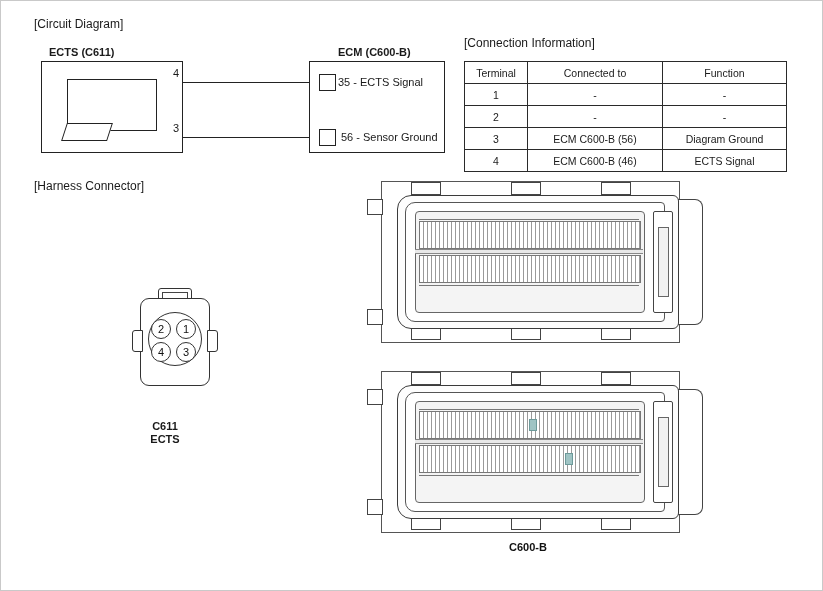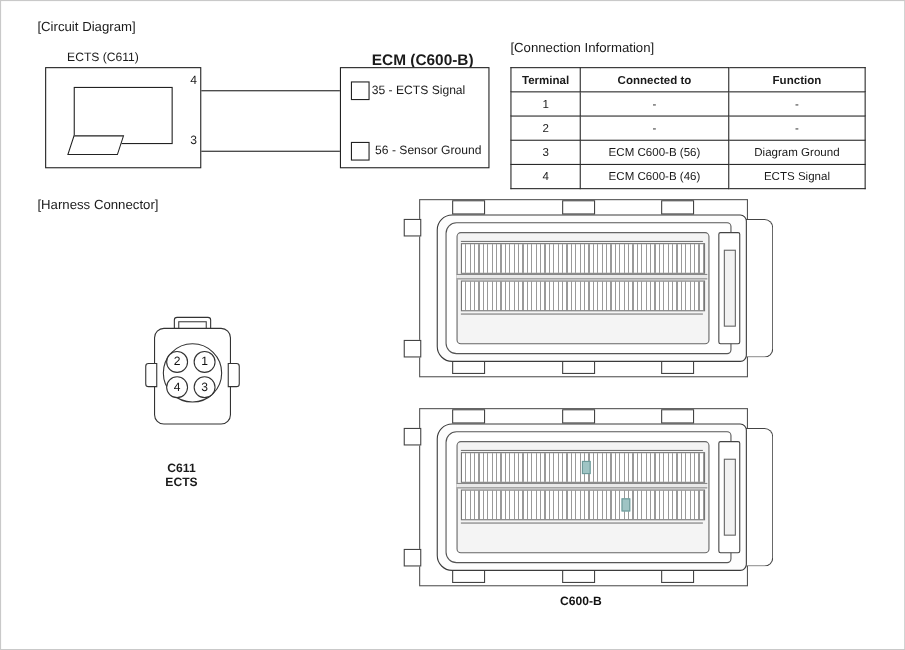--- a/index.html
+++ b/index.html
@@ -9,22 +9,22 @@
     width:823px;height:591px;
     background:#ffffff;
     border:1px solid #c9c9c9;
     box-sizing:border-box;
     overflow:hidden;
   }
   .lbl{position:absolute;font-size:12px;color:#1a1a1a;white-space:nowrap;}
 
   
   #circuit-section-label{left:33px;top:16px;}
-  #ects-box-label{left:60px;top:45px;font-size:11px;font-weight:normal;}
-  #ecm-box-label{left:337px;top:45px;font-size:14px;font-weight:bold;}
+  #ects-box-label{left:48px;top:45px;font-size:11px;font-weight:bold;}
+  #ecm-box-label{left:337px;top:45px;font-size:11px;font-weight:bold;}
 
   .box{position:absolute;border:1px solid #222;box-sizing:border-box;background:#fff;}
   #ects-box{left:40px;top:60px;width:142px;height:92px;}
   #ects-inner{left:66px;top:78px;width:90px;height:52px;border:1px solid #222;border-top:1px solid #222;background:transparent;}
   #ects-res{left:63px;top:122px;width:46px;height:18px;border:1px solid #222;background:#fff;transform:skewX(-18deg);}
 
   #ecm-box{left:308px;top:60px;width:136px;height:92px;}
   .pinbox{position:absolute;border:1px solid #222;background:#fff;box-sizing:border-box;}
   #pin35{left:318px;top:73px;width:17px;height:17px;}
   #pin56{left:318px;top:128px;width:17px;height:17px;}
@@ -42,21 +42,21 @@
   #conn-table{position:absolute;left:463px;top:60px;border-collapse:collapse;}
   #conn-table th,#conn-table td{
     border:1px solid #2a2a2a;
     font-size:10.5px;
     text-align:center;
     padding:4px 2px;
     color:#1a1a1a;
     background:#fff;
     height:13px;
   }
-  #conn-table th{font-weight:bold;}
+  #conn-table th{font-weight:normal;}
   #conn-table col.c0{width:63px;}
   #conn-table col.c1{width:135px;}
   #conn-table col.c2{width:124px;}
 
   
   #harness-section-label{left:33px;top:178px;}
 
   #c611-wrap{position:absolute;left:131px;top:285px;width:84px;height:110px;}
   #c611-body{position:absolute;left:8px;top:12px;width:68px;height:86px;border:1.5px solid #333;border-radius:9px;background:#fff;}
   #c611-tab{position:absolute;left:26px;top:2px;width:32px;height:16px;border:1.5px solid #333;border-radius:3px 3px 0 0;background:#fff;}

